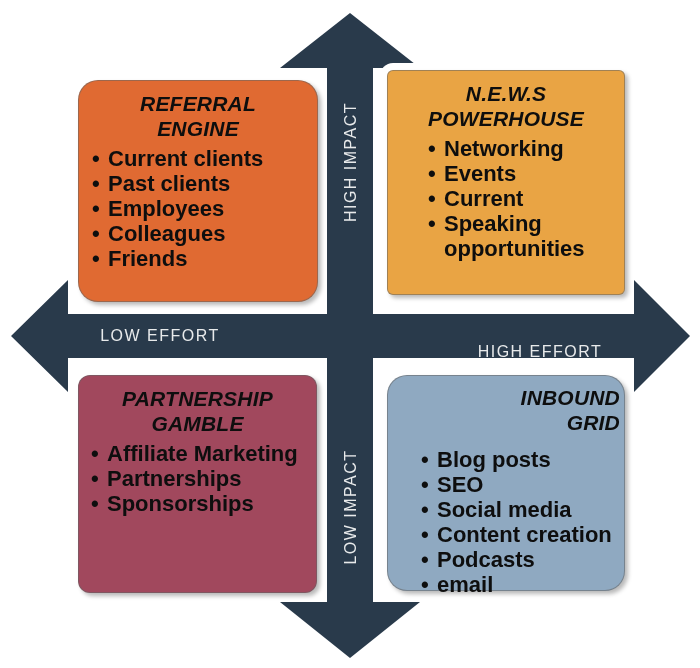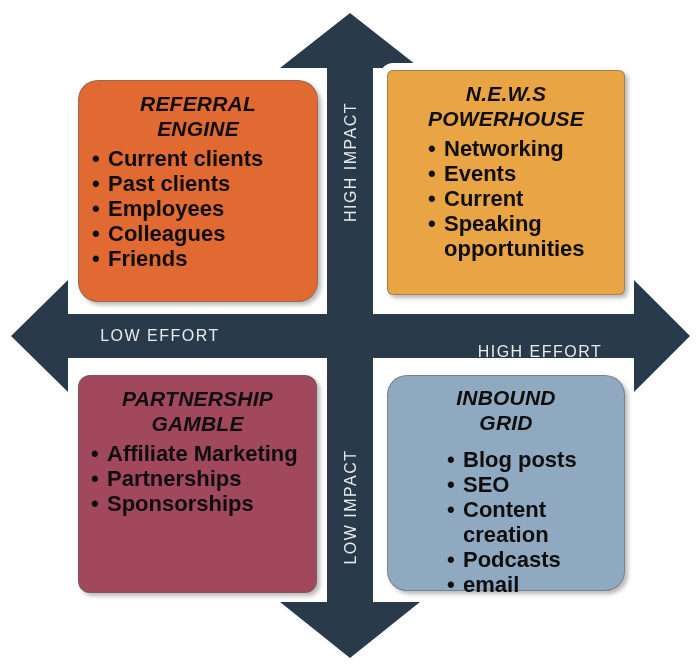--- a/index.html
+++ b/index.html
@@ -35,22 +35,22 @@
   }
   .quad li{position:relative;padding-left:16px;white-space:pre-line;}
   .quad li::before{content:"\2022";position:absolute;left:0;}
   .quad-tl{left:78px;top:80px;width:240px;height:222px;}
   .quad-tr{left:387px;top:70px;width:238px;height:225px;border-radius:6px;}
   .quad-bl{left:78px;top:375px;width:239px;height:218px;}
   .quad-br{left:387px;top:375px;width:238px;height:216px;}
   .quad-tl ul{padding-left:13px;}
   .quad-tr ul{padding-left:40px;}
   .quad-bl ul{padding-left:12px;}
-  .quad-br ul{padding-left:59px;}
-  .quad-br h2{margin:9px 4px 12px;}
+  .quad-br ul{padding-left:33px;}
+  .quad-br h2{margin:9px 4px 12px;text-align:right;}
 </style>
 </head>
 <body>
 
 <div class="stage">
 
   <svg class="axes" viewBox="0 0 700 668" xmlns="http://www.w3.org/2000/svg" aria-hidden="true">
     <polygon points="350,13 420,68 373,68 373,602 420,602 350,658 280,602 327,602 327,68 280,68" fill="#293A4B"></polygon>
     <polygon points="11,336 68,280 68,314 634,314 634,280 690,336 634,392 634,358 68,358 68,392" fill="#293A4B"></polygon>
   </svg>
@@ -94,19 +94,20 @@
         <li>Sponsorships</li>
       </ul>
   </section>
 
   <section class="quad quad-br" style="background-color: rgb(143, 169, 193);">
     <h2>INBOUND
 GRID</h2>
     <ul>
         <li>Blog posts</li>
         <li>SEO</li>
+        <li>Social media</li>
         <li>Content creation</li>
         <li>Podcasts</li>
         <li>email</li>
       </ul>
   </section>
 
 </div>
 
 </body></html>

